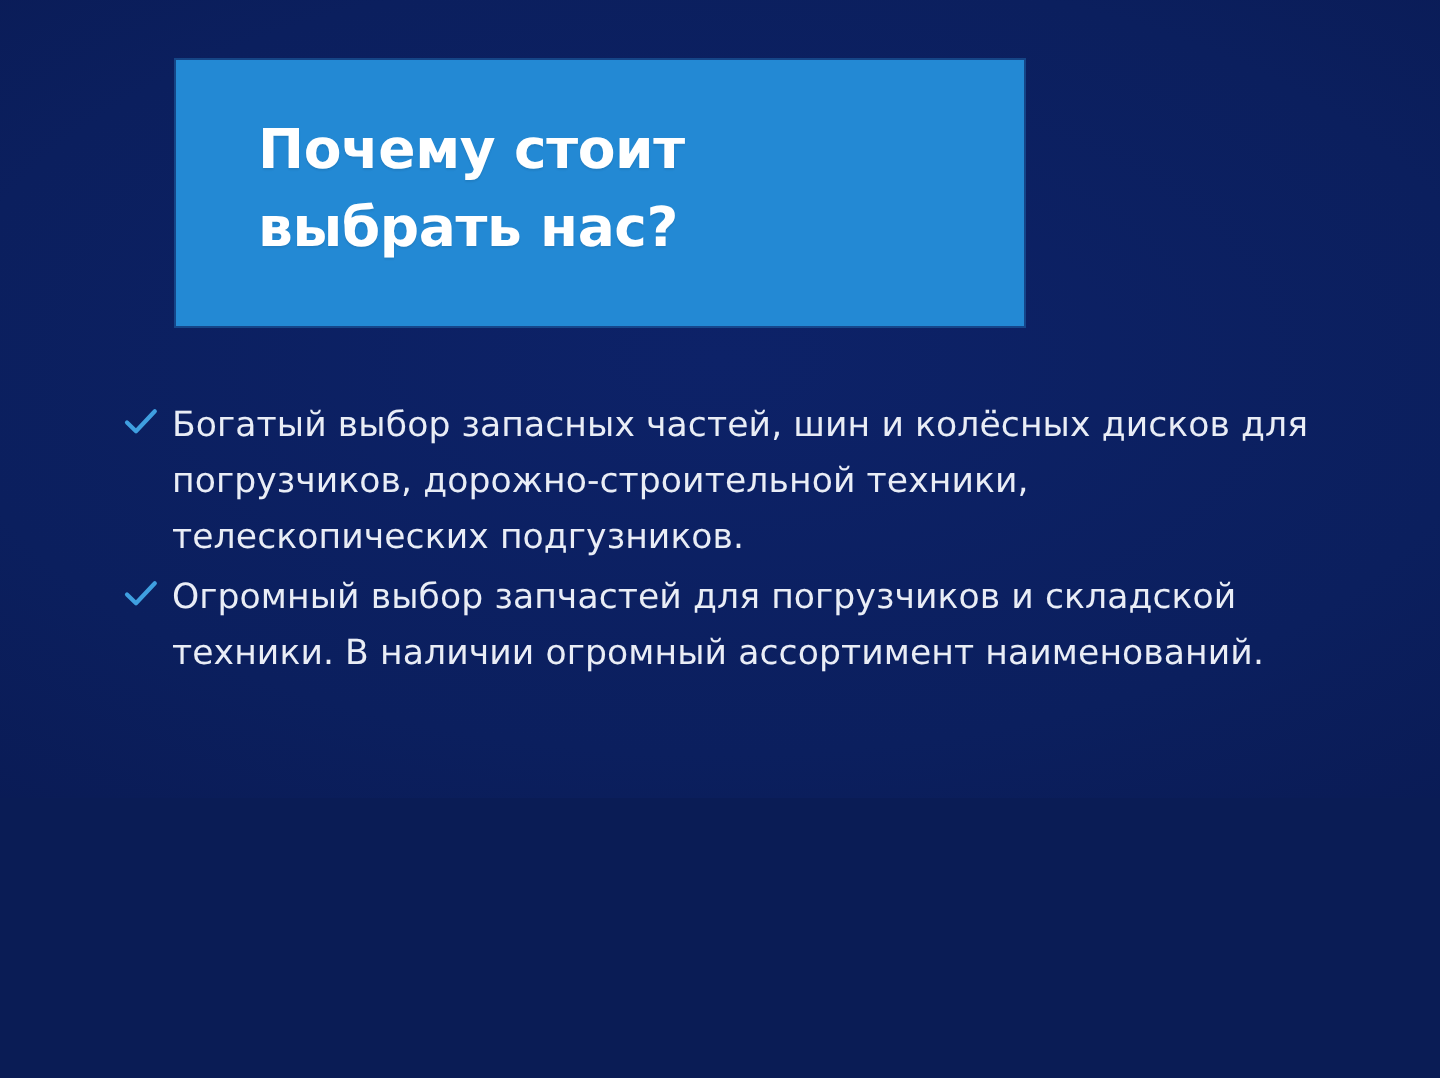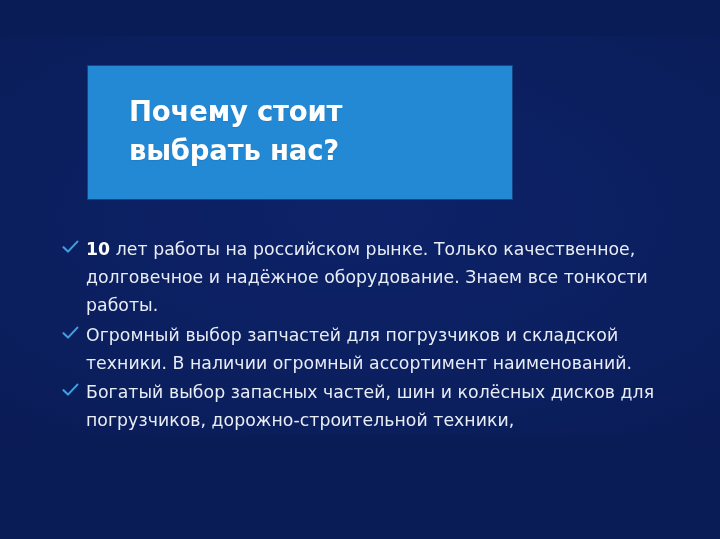--- a/index.html
+++ b/index.html
@@ -7,21 +7,20 @@
     padding: 0;
     background: #0a1c55;
   }
   #slide {
     position: relative;
     width: 720px;
     height: 399px;
     overflow: hidden;
     background: radial-gradient(ellipse 120% 110% at 50% 45%, #0d2268 0%, #0b1f5e 45%, #081548 100%);
     font-family: "DejaVu Sans", "Liberation Sans", sans-serif;
-    margin-top: 36px;
     -webkit-font-smoothing: antialiased;
   }
 
   
   #title-panel {
     position: absolute;
     left: 88px;
     top: 30px;
     width: 424px;
     height: 133px;
@@ -126,45 +125,37 @@
 
 <div id="slide">
 
   <div id="title-panel">
     <div id="title-text">Почему стоит
 выбрать нас?</div>
   </div>
 
   <div id="bullet-list">
 
+
     <div class="bullet-row">
       <span class="check-icon">
         <svg width="17" height="14" viewBox="0 0 17 14" aria-hidden="true">
           <path d="M1.5 7.2 L6 11.6 L15.4 1.6" fill="none" stroke="#3f9fe0" stroke-width="2.1" stroke-linecap="round" stroke-linejoin="round"></path>
         </svg>
       </span>
-      <span class="bullet-text"><b>10</b><span> лет работы на российском рынке. Только качественное, долговечное и надёжное оборудование. Знаем все тонкости работы.</span></span>
+      <span class="bullet-text"><span>Богатый выбор запасных частей, шин и колёсных дисков для погрузчиков, дорожно-строительной техники, телескопических подгузников.</span></span>
     </div>
 
     <div class="bullet-row">
       <span class="check-icon">
         <svg width="17" height="14" viewBox="0 0 17 14" aria-hidden="true">
           <path d="M1.5 7.2 L6 11.6 L15.4 1.6" fill="none" stroke="#3f9fe0" stroke-width="2.1" stroke-linecap="round" stroke-linejoin="round"></path>
         </svg>
       </span>
       <span class="bullet-text"><span>Огромный выбор запчастей для погрузчиков и складской техники. В наличии огромный ассортимент наименований.</span></span>
-    </div>
-
-    <div class="bullet-row">
-      <span class="check-icon">
-        <svg width="17" height="14" viewBox="0 0 17 14" aria-hidden="true">
-          <path d="M1.5 7.2 L6 11.6 L15.4 1.6" fill="none" stroke="#3f9fe0" stroke-width="2.1" stroke-linecap="round" stroke-linejoin="round"></path>
-        </svg>
-      </span>
-      <span class="bullet-text"><span>Богатый выбор запасных частей, шин и колёсных дисков для погрузчиков, дорожно-строительной техники, телескопических подгузников.</span></span>
     </div>
 
   </div>
 
   <div id="divider"></div>
 
   <div id="avito-watermark">
     <span id="avito-dots">
       <span class="dot-lg"></span>
       <span class="dot-md"></span>

